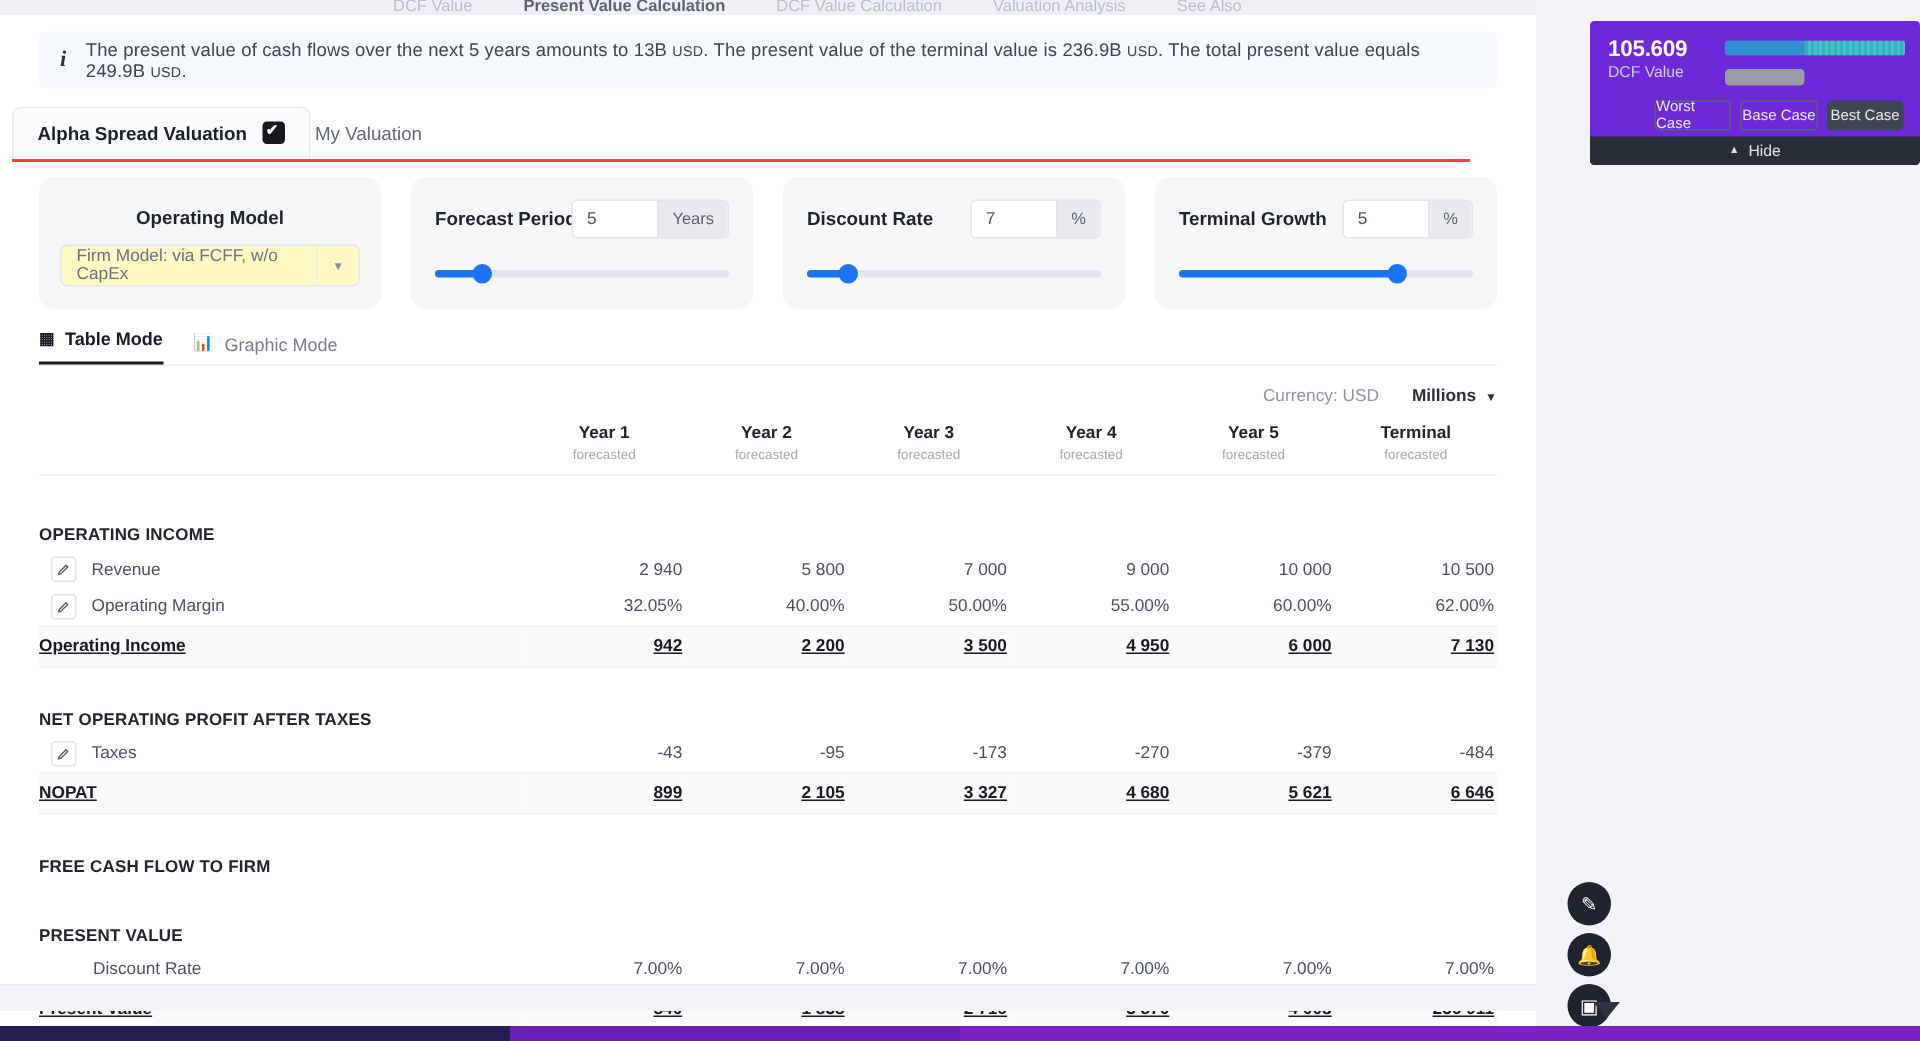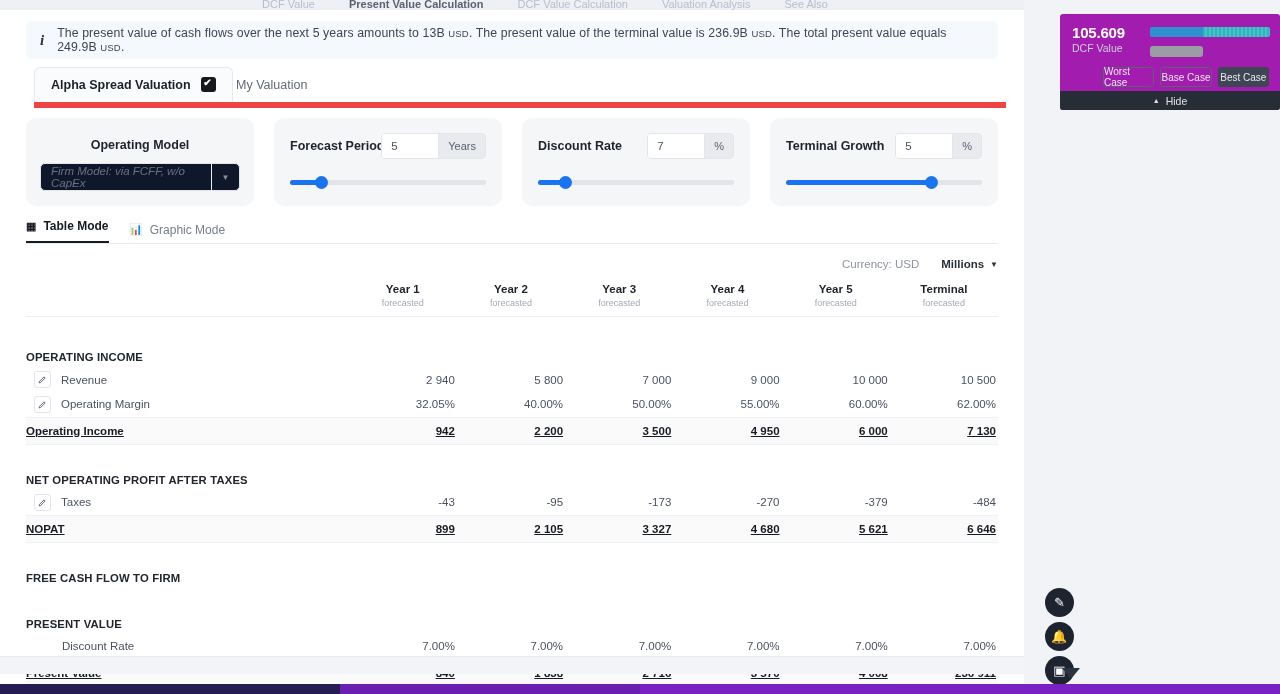--- a/index.html
+++ b/index.html
@@ -39,22 +39,22 @@
   .banner .info-i {
     font-family: "Liberation Serif", serif;
     font-weight: bold; font-style: italic;
     font-size: 15px; color: #2a2f3a; margin-right: 13px;
   }
   .banner .btxt { font-size: 12.3px; color: #3f4552; letter-spacing: .1px; }
   .banner .btxt .sml { font-size: 9.5px; letter-spacing: .2px; }
 
   
   .vtabs {
-    position: absolute; top: 62px; left: 34px; width: 972px; height: 36px;
-    border-bottom: 6px solid #ef4444;
+    position: absolute; top: 62px; left: 8px; width: 972px; height: 36px;
+    border-bottom: 2px solid #ef4444;
   }
   .vtab {
     position: absolute; bottom: 0; height: 35px;
     display: flex; align-items: center; padding: 0 16px;
     font-size: 12.5px; color: #62697a; cursor: pointer;
   }
   .vtab.sel {
     left: 0; background: #fafbfc;
     border: 1px solid #e6e8ed; border-bottom: 1px solid #fafbfc;
     border-radius: 6px 6px 0 0;
@@ -82,22 +82,22 @@
   .pcard.c3 { left: 744px; width: 228px; }
   .ptitle {
     font-size: 12.5px; font-weight: bold; color: #1e232c;
     text-align: center; padding-top: 20px;
   }
   .pcard.c1 .ptitle, .pcard.c2 .ptitle, .pcard.c3 .ptitle {
     text-align: left; padding-left: 16px; padding-top: 21px;
   }
   .selwrap {
     position: absolute; left: 14px; top: 45px; width: 200px; height: 28px;
-    background: #0f172a; border: 1px solid #e3e5ea; border-radius: 5px;
-    display: flex; align-items: center; font-style: italic;
+    background: #fef9c3; border: 1px solid #e3e5ea; border-radius: 5px;
+    display: flex; align-items: center;
   }
   .selwrap .sv { font-size: 11.5px; color: #6b7280; padding-left: 10px; flex: 1; }
   .selwrap .caret {
     width: 28px; height: 26px; border-left: 1px solid #eceef1;
     display: flex; align-items: center; justify-content: center;
     color: #8a8f9a; font-size: 8px;
   }
   .numbox {
     position: absolute; right: 16px; top: 15px; height: 26px;
     display: flex; border-radius: 4px; overflow: hidden;
@@ -183,21 +183,21 @@
 
   
   .rightpane {
     position: absolute; top: 0; left: 1024px; width: 256px; height: 684px;
     background: #f2f3f7;
   }
 
   
   .dcf {
     position: absolute; top: 14px; left: 1060px; width: 220px; height: 96px;
-    background: #a21caf; border-radius: 3px; color: #fff; overflow: hidden;
+    background: #6d28d9; border-radius: 3px; color: #fff; overflow: hidden;
   }
   .dcf .top { display: flex; padding: 10px 10px 0 12px; }
   .dcf .vwrap { width: 78px; }
   .dcf .val { font-size: 15px; font-weight: bold; letter-spacing: -.2px; }
   .dcf .lbl2 { font-size: 10.5px; color: #cbd0d8; margin-top: 1px; }
   .dcf .bars { flex: 1; padding-top: 3px; }
   .dcf .bar1 { height: 10px; border-radius: 2px; overflow: hidden; display: flex; }
   .dcf .b1a { width: 44%; background: #3191cf; }
   .dcf .b1b {
     flex: 1;

